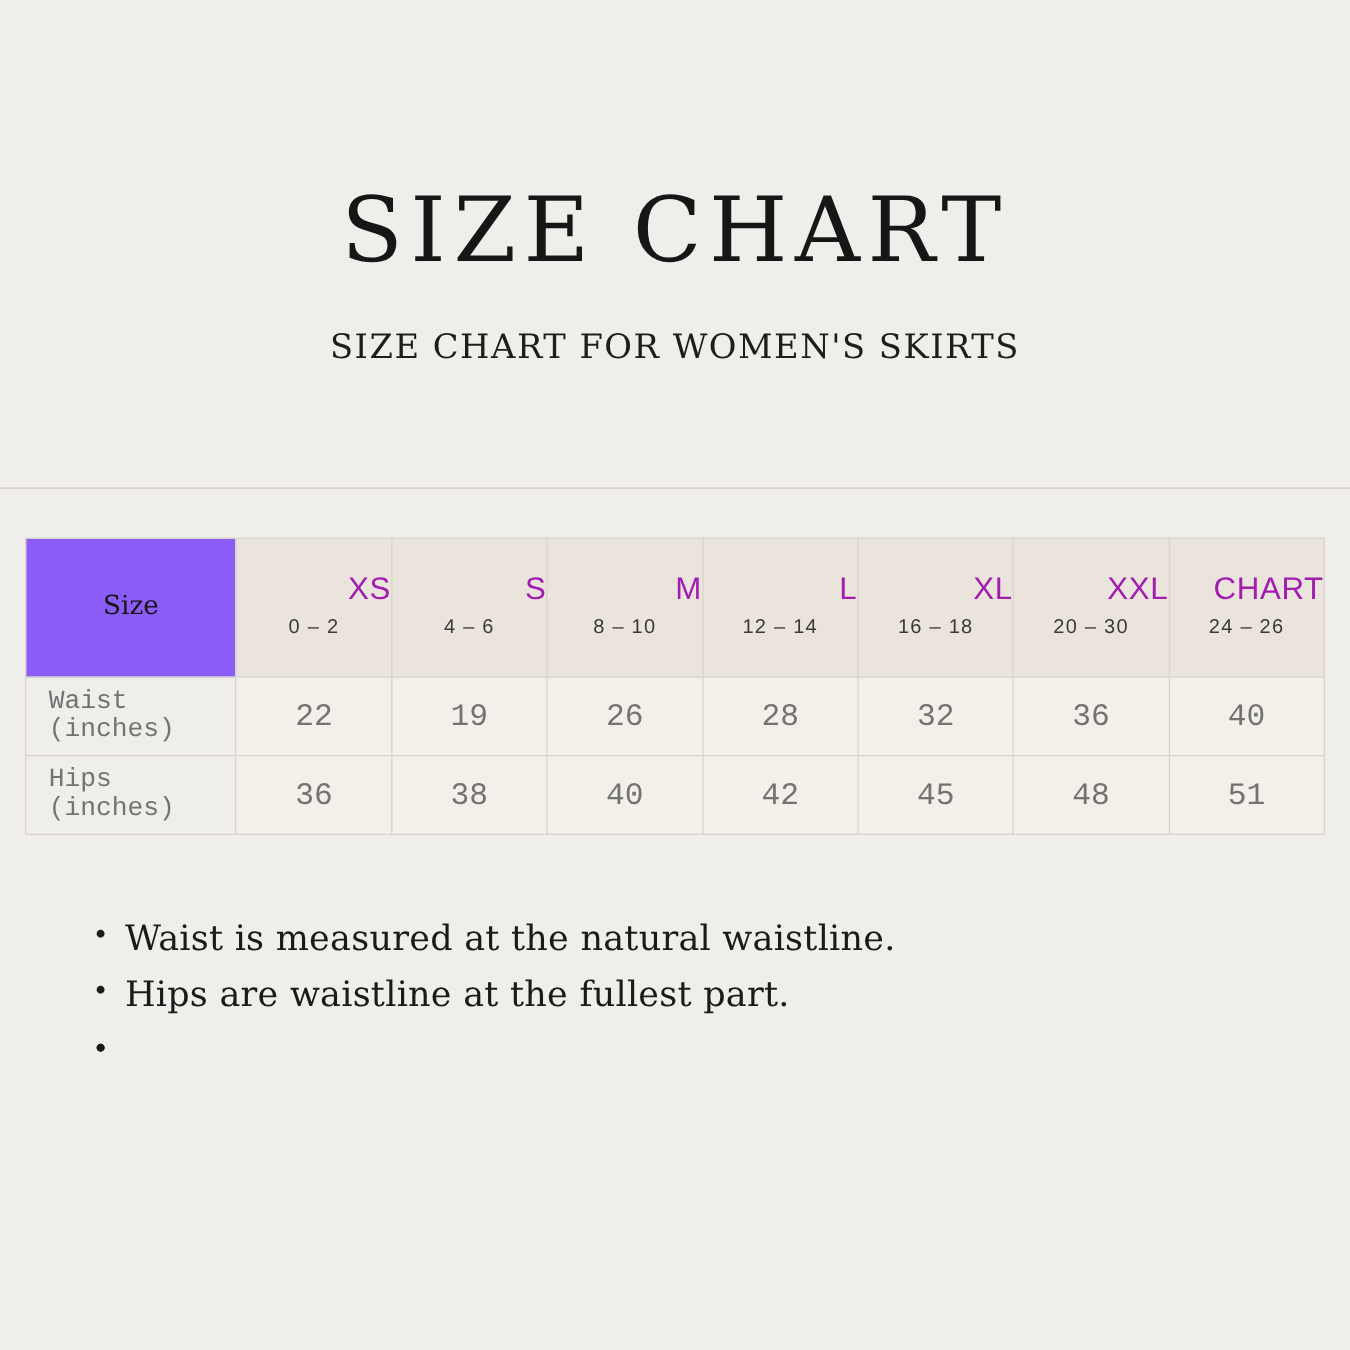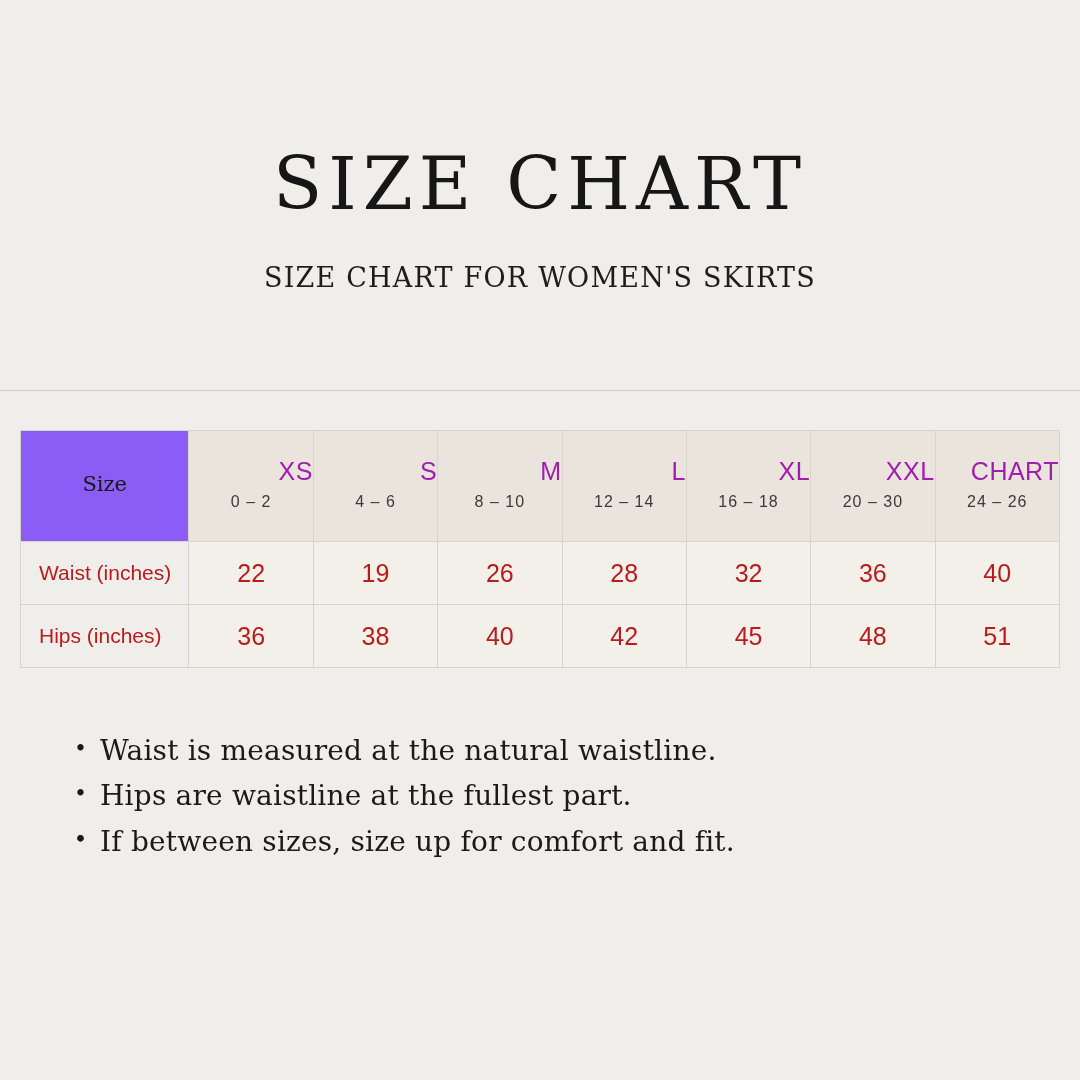--- a/index.html
+++ b/index.html
@@ -104,22 +104,22 @@
   .label-text {
     font-size: 21px;
     color: #161616;
     font-family: "DejaVu Serif", "Liberation Serif", serif;
   }
 
   .body-cell {
     background: #f3efe9;
     height: 60px;
     font-size: 25px;
-    color: #b91c1c;
-    font-family: Liberation Sans, sans-serif;
+    color: #737373;
+    font-family: Liberation Mono, monospace;
     margin-top: 28px;
   }
   .body-cell.row-label {
     background: #f0eeea;
     text-align: left;
     padding-left: 18px;
     font-size: 21px;
   }
 
   
@@ -241,17 +241,16 @@
     </div>
     <div class="note-item">
       <span class="bullet">•</span>
       <span>Hips are waistline at the fullest part.</span>
     </div>
     <div class="note-item">
       <span class="bullet">•</span>
     </div>
     <div class="note-item">
       <span class="bullet">•</span>
-      <span>If between sizes, size up for comfort and fit.</span>
     </div>
   </div>
 
 </div>
 
 </body></html>

